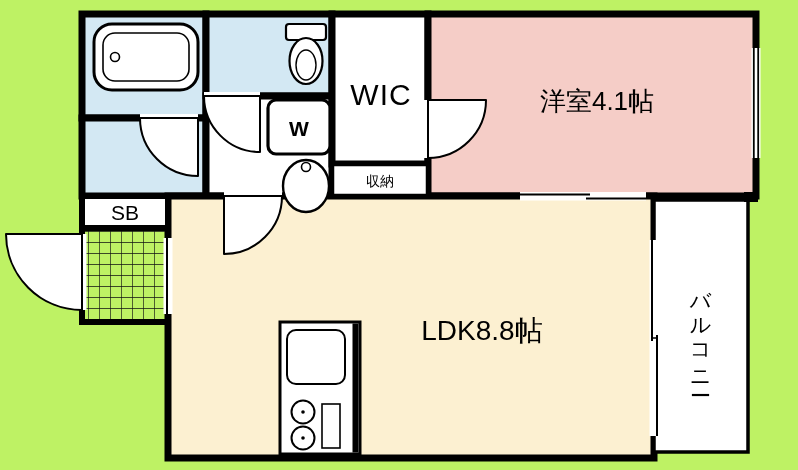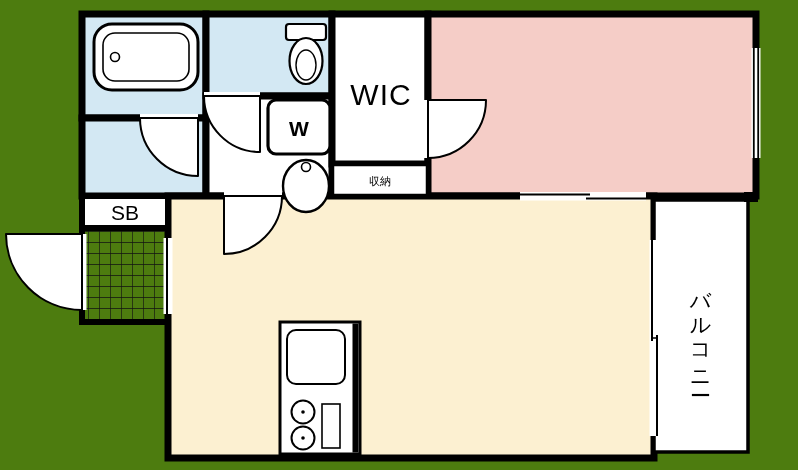--- a/index.html
+++ b/index.html
@@ -1,26 +1,26 @@
 <!DOCTYPE html>
 <html><head>
 <meta charset="utf-8">
 <style>
   html,body{margin:0;padding:0;background:#fff;}
-  #plan{position:relative;width:798px;height:470px;background:#4d7c0f;overflow:hidden;
+  #plan{position:relative;width:798px;height:470px;background:#bef264;overflow:hidden;
         font-family:"Liberation Sans","DejaVu Sans",sans-serif;}
   #plan svg{position:absolute;left:0;top:0;}
   .label{position:absolute;transform:translate(-50%,-50%);color:#000;line-height:1;
          white-space:nowrap;font-family:"Liberation Sans","DejaVu Sans",sans-serif;}
   .lbl-wic{left:381px;top:95px;font-size:30px;letter-spacing:1px;}
   .lbl-bedroom{left:597px;top:101px;font-size:26px;}
   .lbl-ldk{left:482px;top:331px;font-size:28px;}
   .lbl-balcony{left:701px;top:332px;font-size:21px;writing-mode:vertical-rl;
                text-orientation:upright;letter-spacing:3px;}
-  .lbl-storage{left:380px;top:181px;font-size:11px;}
+  .lbl-storage{left:380px;top:181px;font-size:14px;}
   .lbl-sb{left:125px;top:212px;font-size:21px;text-align:center;}
   .lbl-washer{left:299px;top:128px;font-size:21px;font-weight:700;}
 </style>
 </head>
 <body>
 
 <div id="plan">
 
   <svg width="798" height="470" viewBox="0 0 798 470">
     <defs>
@@ -100,18 +100,20 @@
       <rect x="287" y="330" width="58" height="54" rx="9" fill="#fff" stroke="#000" stroke-width="2"></rect>
       <circle cx="303" cy="412" r="11.5" fill="#fff" stroke="#000" stroke-width="2"></circle>
       <circle cx="303" cy="438" r="11.5" fill="#fff" stroke="#000" stroke-width="2"></circle>
       <circle cx="303" cy="412" r="1.8" fill="#000"></circle>
       <circle cx="303" cy="438" r="1.8" fill="#000"></circle>
       <rect x="322" y="404" width="18" height="44" fill="#fff" stroke="#000" stroke-width="1.6"></rect>
     </g>
   </svg>
 
   <div class="label lbl-wic">WIC</div>
+  <div class="label lbl-bedroom">洋室4.1帖</div>
+  <div class="label lbl-ldk">LDK8.8帖</div>
   <div class="label lbl-balcony">バルコニー</div>
   <div class="label lbl-storage">収納</div>
   <div class="label lbl-sb">SB</div>
   <div class="label lbl-washer">W</div>
 
 </div>
 
 </body></html>

